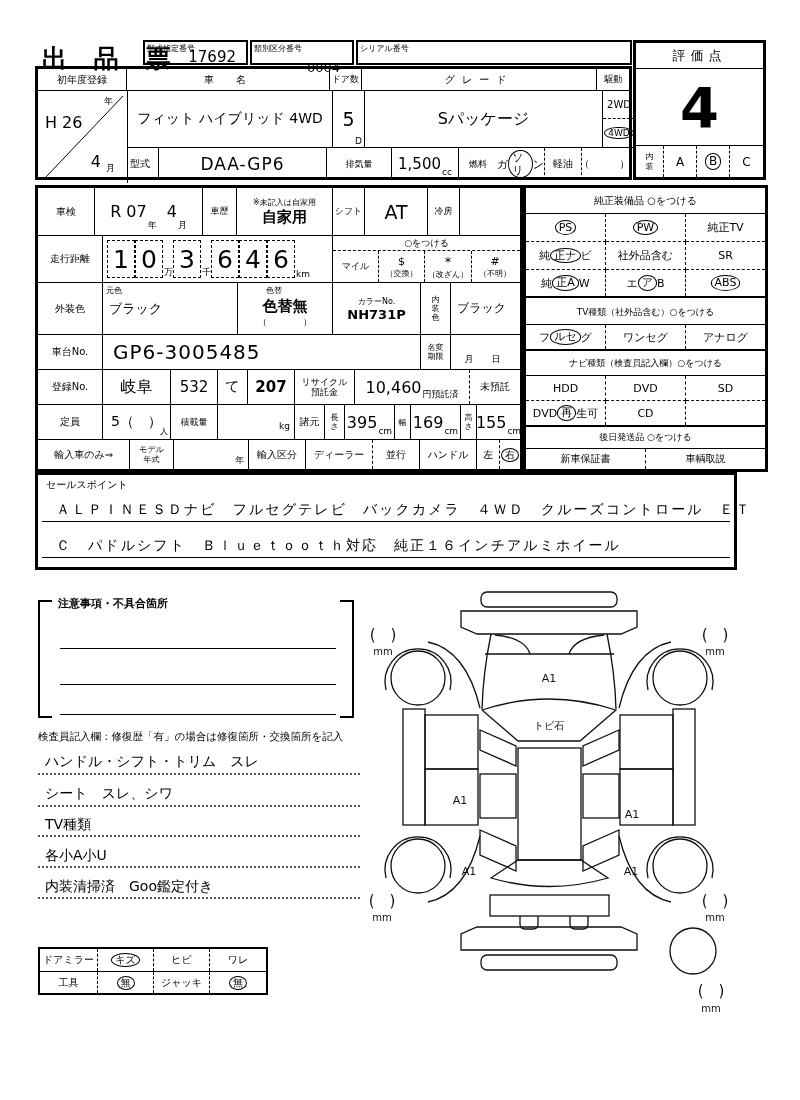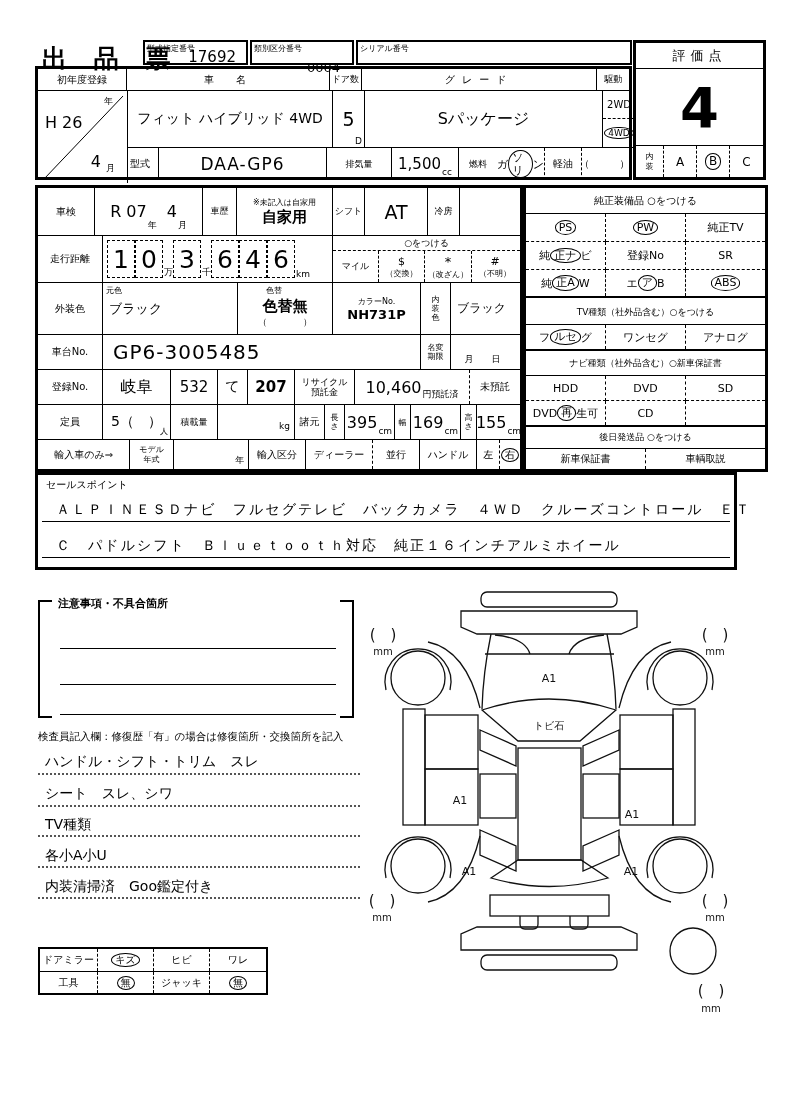--- a/index.html
+++ b/index.html
@@ -297,21 +297,21 @@
           <span></span>
         </div>
     </div>
     <div class="row" style="top:54px;height:28px;width:239px;">
       <div class="c brd bbd" style="width:80px;font-size:11px;">
           <span>純</span>
           <span class="oval">正ナ</span>
           <span>ビ</span>
         </div>
       <div class="c brd bbd" style="width:80px;font-size:11px;">
-          <span>登録No</span>
+          <span>社外品含む</span>
           <span></span>
         </div>
       <div class="c bbd" style="width:79px;font-size:11px;">
           <span>SR</span>
           <span></span>
         </div>
     </div>
     <div class="row" style="top:82px;height:28px;width:239px;border-bottom:2px solid #000;">
       <div class="c brd" style="width:80px;font-size:11px;">
           <span>純</span>
@@ -338,21 +338,21 @@
         </div>
       <div class="c brd" style="width:80px;font-size:11px;">
           <span>ワンセグ</span>
           <span></span>
         </div>
       <div class="c" style="width:79px;font-size:11px;font-family:Liberation Serif, serif;">
           <span>アナログ</span>
           <span></span>
         </div>
     </div>
-    <div class="c bb lab9" style="position:absolute;left:0;right:0;top:163px;height:25px;">ナビ種類（社外品含む）○新車保証書</div>
+    <div class="c bb lab9" style="position:absolute;left:0;right:0;top:163px;height:25px;">ナビ種類（検査員記入欄）○をつける</div>
     <div class="row" style="top:188px;height:25px;width:239px;">
       <div class="c brd bbd" style="width:80px;font-size:11px;">
           <span>HDD</span>
           <span></span>
         </div>
       <div class="c brd bbd" style="width:80px;font-size:11px;">
           <span>DVD</span>
           <span></span>
         </div>
       <div class="c bbd" style="width:79px;font-size:11px;">

